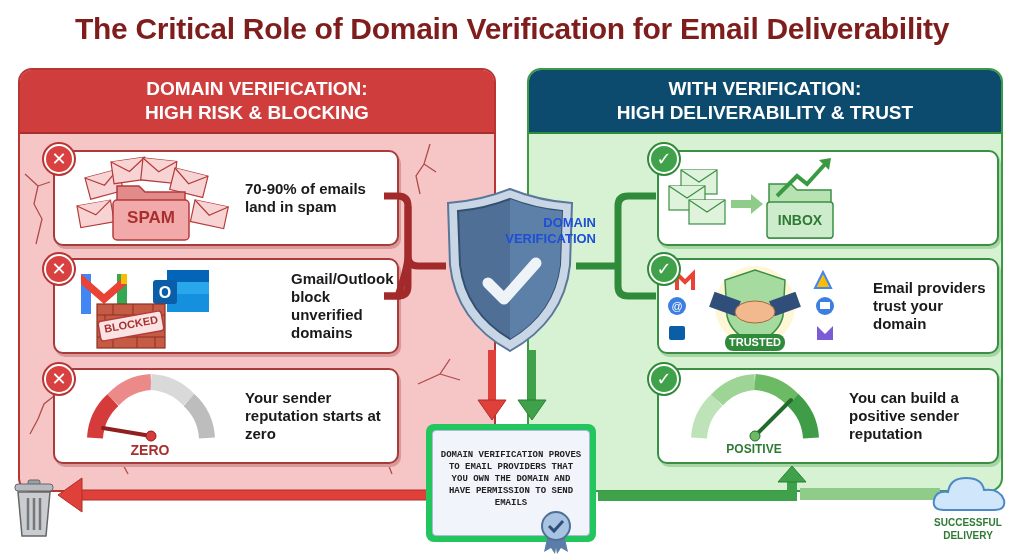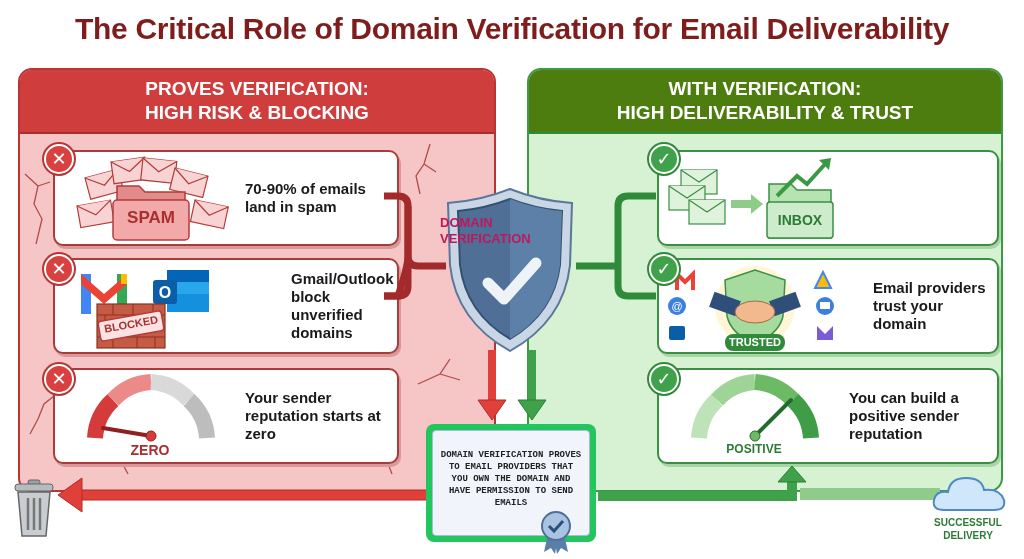--- a/index.html
+++ b/index.html
@@ -8,55 +8,55 @@
 
   .title { position: absolute; left: 0; top: 12px; width: 1024px; text-align: center;
     font-size: 30px; font-weight: 700; letter-spacing: -0.3px; color: #7f1d1d; }
 
   .panel { position: absolute; top: 68px; height: 424px; border-radius: 14px; overflow: hidden; }
   .panel.red { left: 18px; width: 478px; background: #f6c6c6; border: 2px solid #b93434; }
   .panel.green { left: 527px; width: 476px; background: #d7f1d3; border: 2px solid #3c9a45; }
   .panel-header { height: 64px; display: flex; flex-direction: column; align-items: center; justify-content: center;
     color: #fff; font-weight: 700; font-size: 19px; line-height: 24px; text-align: center; }
   .red .panel-header { background: #cf3d3d; border-bottom: 2px solid #a92e2e; }
-  .green .panel-header { background: #4d7c0f; border-bottom: 2px solid #2f8b39; }
+  .green .panel-header { background: #0c4a6e; border-bottom: 2px solid #2f8b39; }
 
   .card { position: absolute; height: 96px; background: #fff; border-radius: 10px; display: flex; align-items: center; }
   .red .card { left: 33px; width: 346px; border: 2px solid #a93b3b; box-shadow: 2px 3px 0 #d99999; }
   .green .card { left: 128px; width: 342px; border: 2px solid #3b8f44; box-shadow: 2px 3px 0 #a7d6a4; }
   .card .illus { width: 190px; height: 100%; position: relative; }
   .card .text { font-size: 15px; font-weight: 700; line-height: 18px; color: #1a1a1a; }
 
   .badge { position: absolute; width: 30px; height: 30px; border-radius: 50%; border: 2px solid #fff;
     display: flex; align-items: center; justify-content: center; color: #fff; font-size: 18px; font-weight: 700; z-index: 3; }
   .badge.x { background: #d94141; box-shadow: 0 0 0 2px #b93434; }
   .badge.ok { background: #3fa24a; box-shadow: 0 0 0 2px #2e8a38; }
 
   .shield-wrap { position: absolute; left: 440px; top: 185px; width: 140px; height: 170px; z-index: 5; }
-  .shield-text { position: absolute; left: 0; top: 30px; width: 140px; text-align: left; color: #be185d;
+  .shield-text { position: absolute; left: 16px; top: 30px; width: 140px; text-align: right; color: #1d4ed8;
     font-weight: 700; font-size: 13px; line-height: 16px; }
 
   .cert { position: absolute; left: 426px; top: 424px; width: 170px; height: 118px; background: #22c55e;
     border-radius: 8px; padding: 6px; z-index: 6; font-family: Liberation Mono, monospace; }
   .cert-inner { width: 100%; height: 100%; background: #f1f5fb; border: 1px solid #a9bcd6; border-radius: 4px;
     display: flex; align-items: center; justify-content: center; text-align: center; padding: 6px 6px 14px; }
   .cert-text { font-size: 9px; font-weight: 700; line-height: 12px; color: #222; }
 
   .deliv { position: absolute; left: 925px; top: 516px; width: 86px; text-align: center; font-size: 10px;
     font-weight: 700; line-height: 13px; color: #2e7a35; }
   .svg-layer { position: absolute; left: 0; top: 0; z-index: 4; pointer-events: none; }
 </style>
 </head>
 <body>
 
 <div class="title">The Critical Role of Domain Verification for Email Deliverability</div>
 
 <div class="panel red">
   <div class="panel-header">
-    <span>PROVES VERIFICATION:</span>
+    <span>DOMAIN VERIFICATION:</span>
     <span>HIGH RISK &amp; BLOCKING</span>
   </div>
 
   <svg width="478" height="360" style="position:absolute;left:0;top:64px;">
     <g stroke="#b34a4a" stroke-width="1.3" fill="none">
       <path d="M5 40 L18 52 L14 70 L22 85 L16 110"></path>
       <path d="M18 52 L30 48"></path>
       <path d="M410 10 L404 30 L396 42 L400 60 M404 30 L416 38"></path>
       <path d="M340 300 L352 318 L365 322 L372 340"></path>
       <path d="M10 300 L18 285 L24 270 L34 262"></path>

